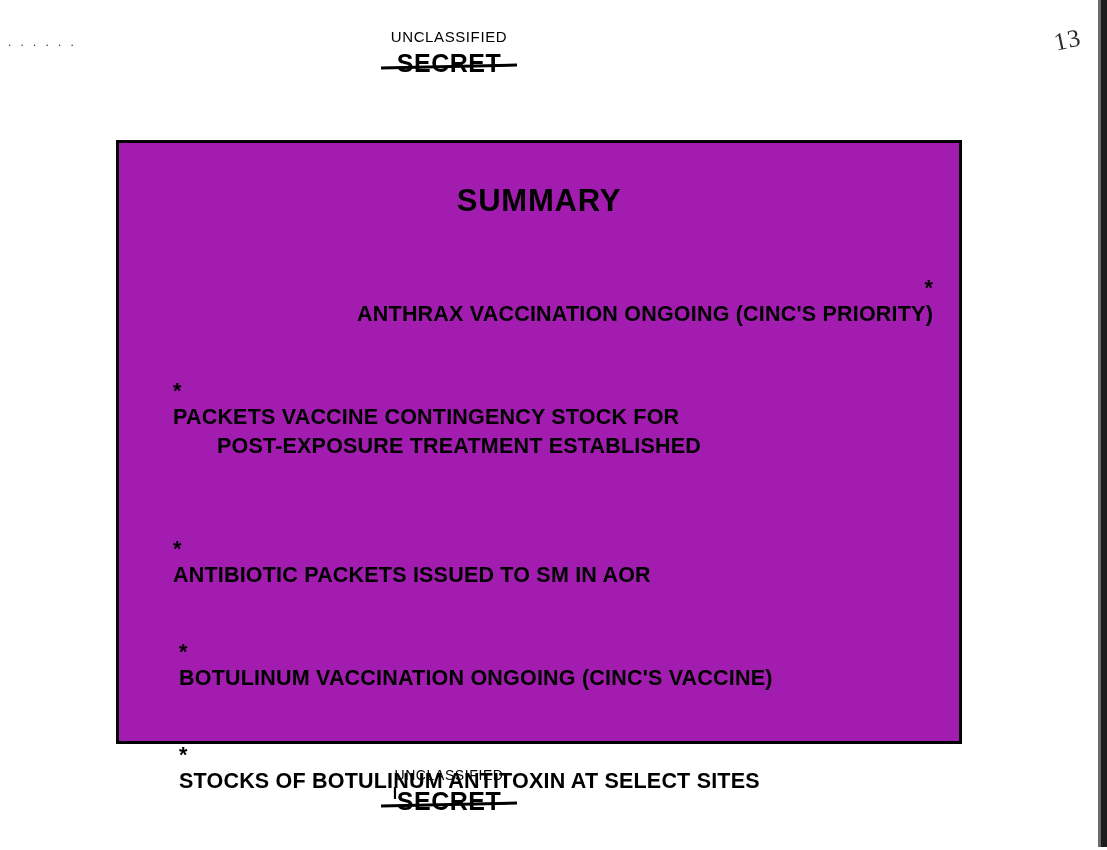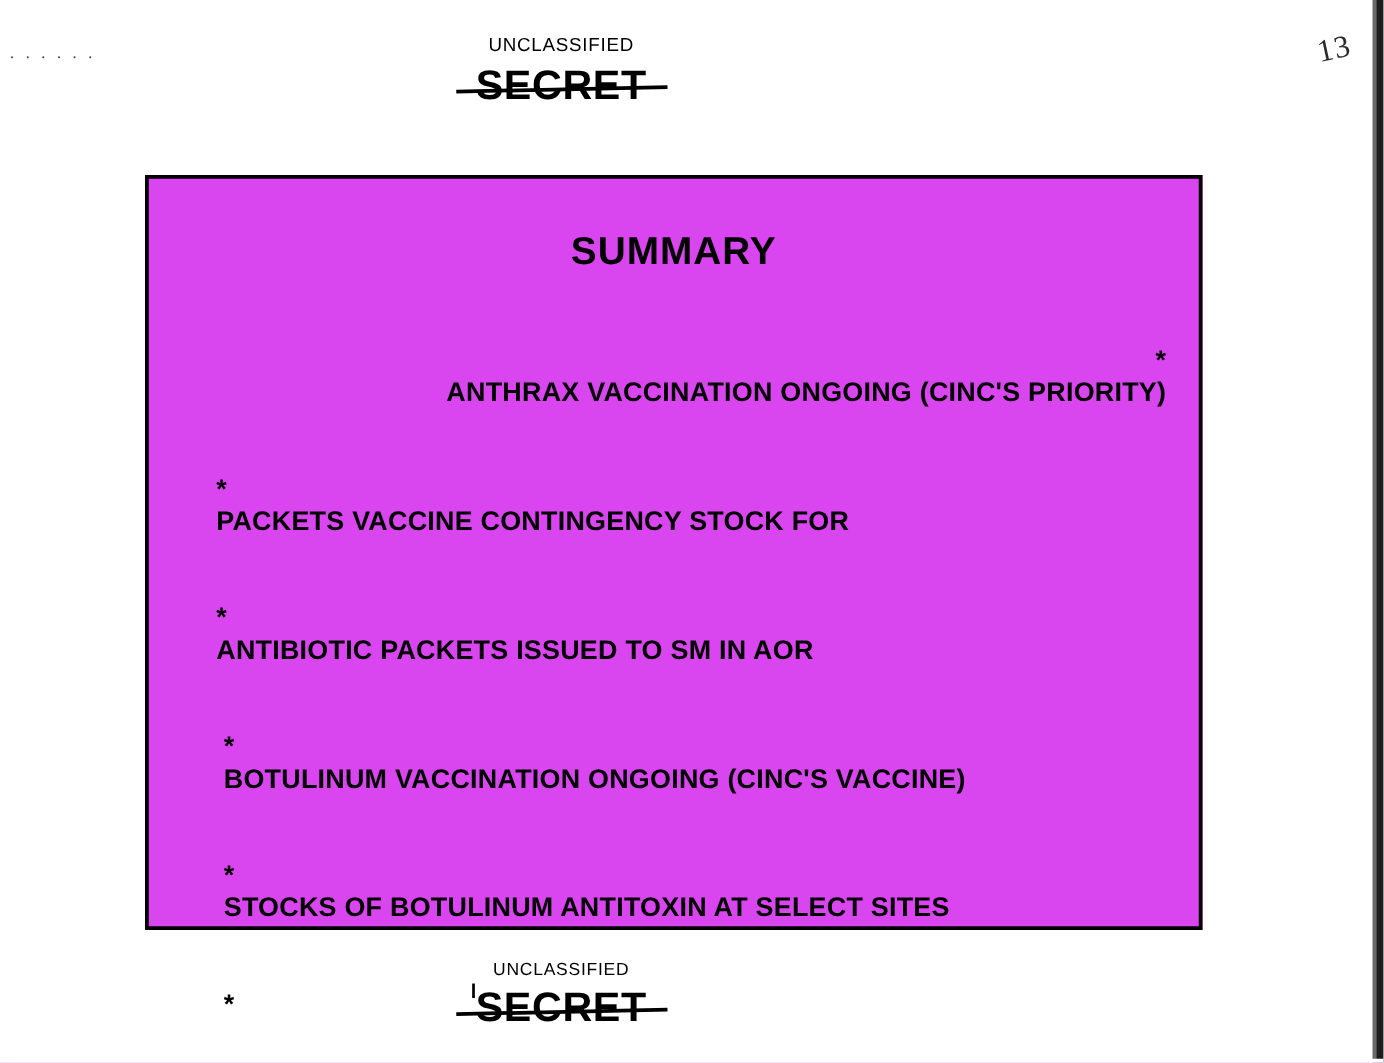--- a/index.html
+++ b/index.html
@@ -103,21 +103,21 @@
     font-family: "Liberation Sans", sans-serif;
   }
   .class-bottom .unclass { font-size: 14px; }
 
   .secret-wrap {
     position: relative;
     display: inline-block;
     margin-top: 3px;
   }
   .secret {
-    font-size: 33px;
+    font-size: 25px;
     font-weight: bold;
     letter-spacing: 0.5px;
     font-family: "Liberation Sans", sans-serif;
   }
   
   .secret-strike {
     position: absolute;
     left: -16px;
     right: -16px;
     top: 54%;
@@ -134,21 +134,21 @@
   }
 
   
   .slide {
     position: absolute;
     left: 116px;
     top: 140px;
     width: 846px;
     height: 604px;
     border: 3px solid #000;
-    background: #d946ef;
+    background: #a21caf;
     box-sizing: border-box;
   }
   .slide-inner {
     padding: 0 26px;
   }
   .slide-title {
     text-align: center;
     font-size: 31px;
     font-weight: bold;
     letter-spacing: 0.8px;
@@ -207,20 +207,21 @@
 
       <ul class="bullets">
         <li class="bullet b0">
           <span>*</span>
           <span>ANTHRAX VACCINATION ONGOING (CINC'S PRIORITY)</span>
         </li>
 
         <li class="bullet b1">
           <span>*</span>
           <span>PACKETS VACCINE CONTINGENCY STOCK FOR</span>
+          <span class="cont">POST-EXPOSURE TREATMENT ESTABLISHED</span>
         </li>
 
         <li class="bullet b2">
           <span>*</span>
           <span>ANTIBIOTIC PACKETS ISSUED TO SM IN AOR</span>
         </li>
 
         <li class="bullet b3">
           <span>*</span>
           <span>BOTULINUM VACCINATION ONGOING (CINC'S VACCINE)</span>

